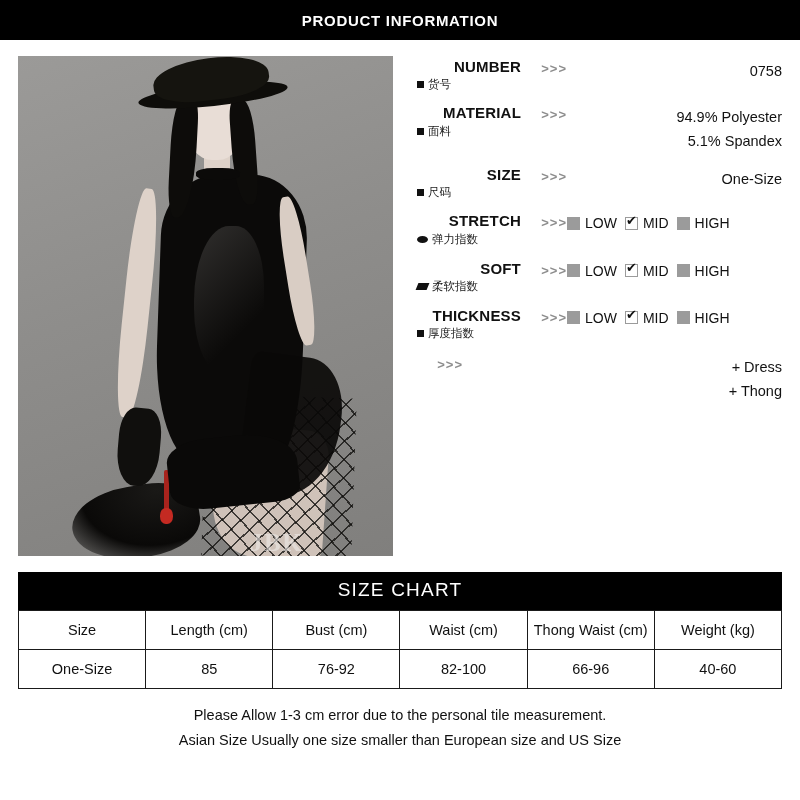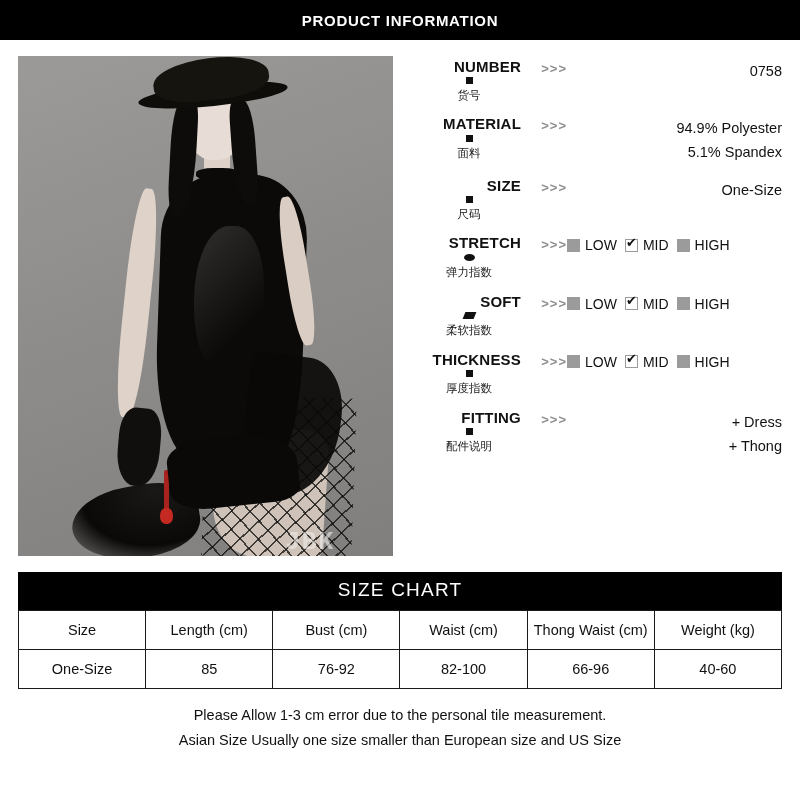--- a/index.html
+++ b/index.html
@@ -206,23 +206,22 @@
     position: absolute;
     left: 142px; top: 452px;
     width: 13px; height: 16px;
     background: #c42a22;
     border-radius: 45%;
   }
   .ph-watermark {
     position: absolute;
     left: 232px; top: 474px;
     width: 120px;
-    text-align: center;
     color: rgba(235,232,230,.62);
-    font-family: Liberation Mono, monospace;
+    font-family: Liberation Serif, serif;
   }
   .ph-wm-main {
     font-size: 25px;
     font-weight: bold;
     letter-spacing: 1.5px;
     line-height: 1;
   }
 
   
   .specs {
@@ -248,21 +247,20 @@
     letter-spacing: 0.2px;
     line-height: 1.15;
   }
   .spec-cn {
     display: flex;
     align-items: center;
     gap: 4px;
     font-size: 11.5px;
     color: #1b1b1b;
     margin-top: 2px;
-    flex-direction: column;
   }
   .cn-mark {
     display: inline-block;
     width: 7px; height: 7px;
     background: #111;
   }
   .cn-mark.oval {
     width: 11px; height: 7px;
     border-radius: 50%;
     background: #111;
@@ -517,27 +515,20 @@
             <span class="rate-text">MID</span>
           </div>
           <div class="rate-item">
             <span class="box"></span>
             <span class="rate-text">HIGH</span>
           </div>
         </div>
       </div>
 
       <div class="spec-row">
-        <div class="spec-label">
-          <div class="spec-en">FITTING</div>
-          <div class="spec-cn">
-            <span class="cn-mark"></span>
-            <span>配件说明</span>
-          </div>
-        </div>
         <div class="spec-arrows">&gt;&gt;&gt;</div>
         <div class="spec-value">
           <span>+ Dress</span>
           <span class="line2">+ Thong</span>
         </div>
       </div>
 
     </div>
   </div>
 

